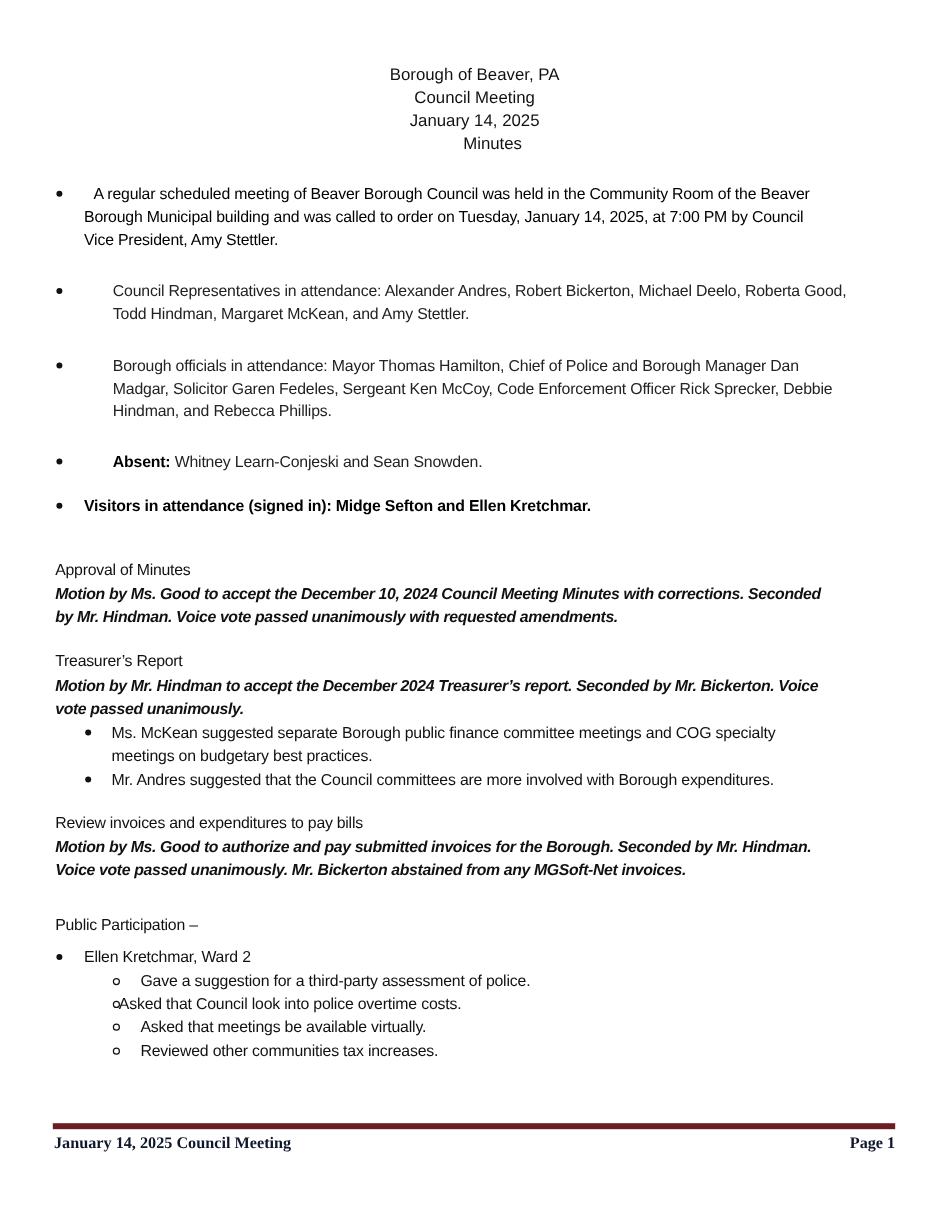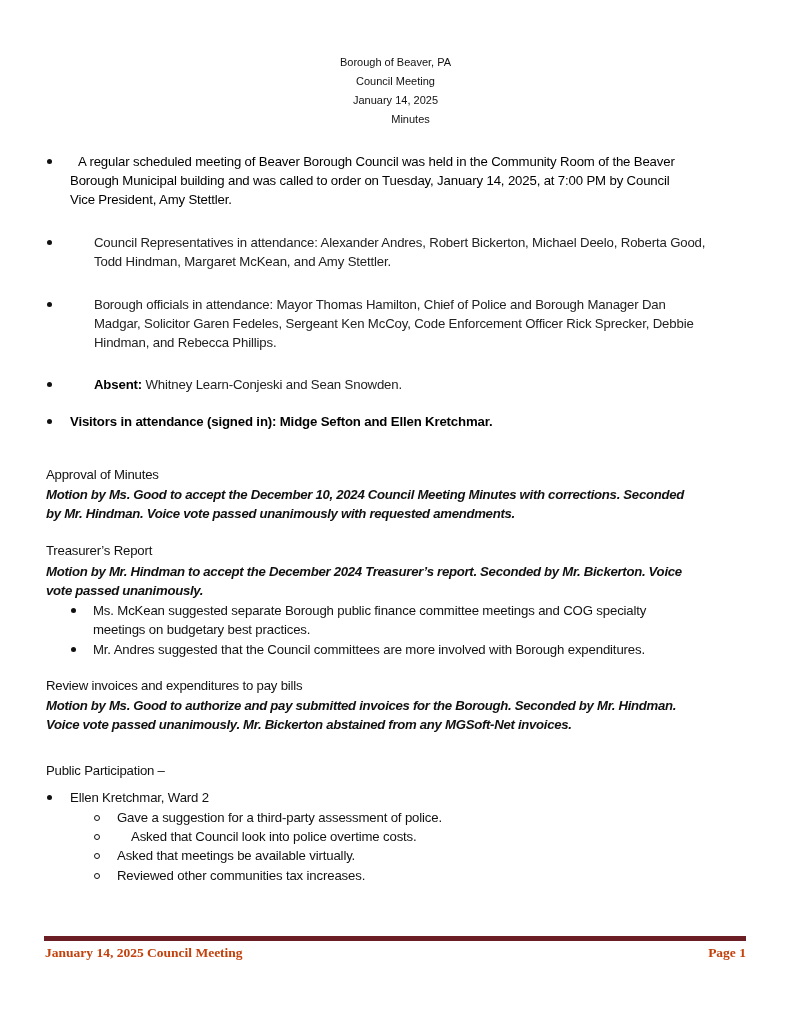--- a/index.html
+++ b/index.html
@@ -1,29 +1,29 @@
 <!DOCTYPE html>
 <html><head>
 <meta charset="utf-8">
 <style>
   html, body { margin: 0; padding: 0; background: #ffffff; }
   body { width: 791px; height: 1024px; position: relative; overflow: hidden;
          font-family: "Liberation Sans", "DejaVu Sans", sans-serif; color: #111; }
   .abs { position: absolute; white-space: nowrap; }
-  .title { left: 0; width: 791px; text-align: center; font-size: 11px; line-height: 19px; }
+  .title { left: 0; width: 791px; text-align: center; font-size: 14px; line-height: 19px; }
   .p { font-size: 13.2px; line-height: 19.2px; letter-spacing: -0.15px; }
   .bullet { position: absolute; width: 5px; height: 5px; border-radius: 50%; background: #111; }
   .circ { position: absolute; width: 4px; height: 4px; border-radius: 50%; border: 1px solid #111; background: #fff; }
   .bold { font-weight: bold; }
   .heading { font-weight: normal; font-size: 13.2px; letter-spacing: -0.2px; }
   .motion { font-weight: bold; font-style: italic; font-size: 13.2px; line-height: 19px; letter-spacing: -0.3px; }
   .darker { color: #000; }
   .grey { color: #222; margin-left: 24px; }
   .footer-rule { position: absolute; left: 44px; top: 936px; width: 702px; height: 5px; background: #6b1e24; }
-  .footer { font-family: "Liberation Serif", "DejaVu Serif", serif; font-size: 13.5px; font-weight: bold; color: #c2410c; }
+  .footer { font-family: "Liberation Serif", "DejaVu Serif", serif; font-size: 13.5px; font-weight: bold; color: #0f172a; }
 </style>
 </head>
 <body>
 
 <div>
   <div class="abs title" style="top:53px;">Borough of Beaver, PA</div>
   <div class="abs title" style="top:72px;">Council Meeting</div>
   <div class="abs title" style="top:91px;">January 14, 2025</div>
   <div class="abs title" style="top:110px;padding-left:15px;">Minutes</div>
 </div>
@@ -87,21 +87,21 @@
 <div>
   <div class="abs heading" style="left:46px; top:763px;">Public Participation –</div>
 
   <span class="bullet" style="left:47px; top:795px;"></span>
   <div class="abs p" style="left:70px; top:788px;">Ellen Kretchmar, Ward 2</div>
 
   <span class="circ" style="left:94px; top:815px;"></span>
   <div class="abs p" style="left:117px; top:808px;">Gave a suggestion for a third-party assessment of police.</div>
 
   <span class="circ" style="left:94px; top:834px;"></span>
-  <div class="abs p" style="left:131px; top:827px;">Asked that Council look into police overtime costs.</div>
+  <div class="abs p" style="left:99px; top:827px;">Asked that Council look into police overtime costs.</div>
 
   <span class="circ" style="left:94px; top:853px;"></span>
   <div class="abs p" style="left:117px; top:846px;">Asked that meetings be available virtually.</div>
 
   <span class="circ" style="left:94px; top:873px;"></span>
   <div class="abs p" style="left:117px; top:866px;">Reviewed other communities tax increases.</div>
 </div>
 
 <div>
   <div class="footer-rule"></div>

